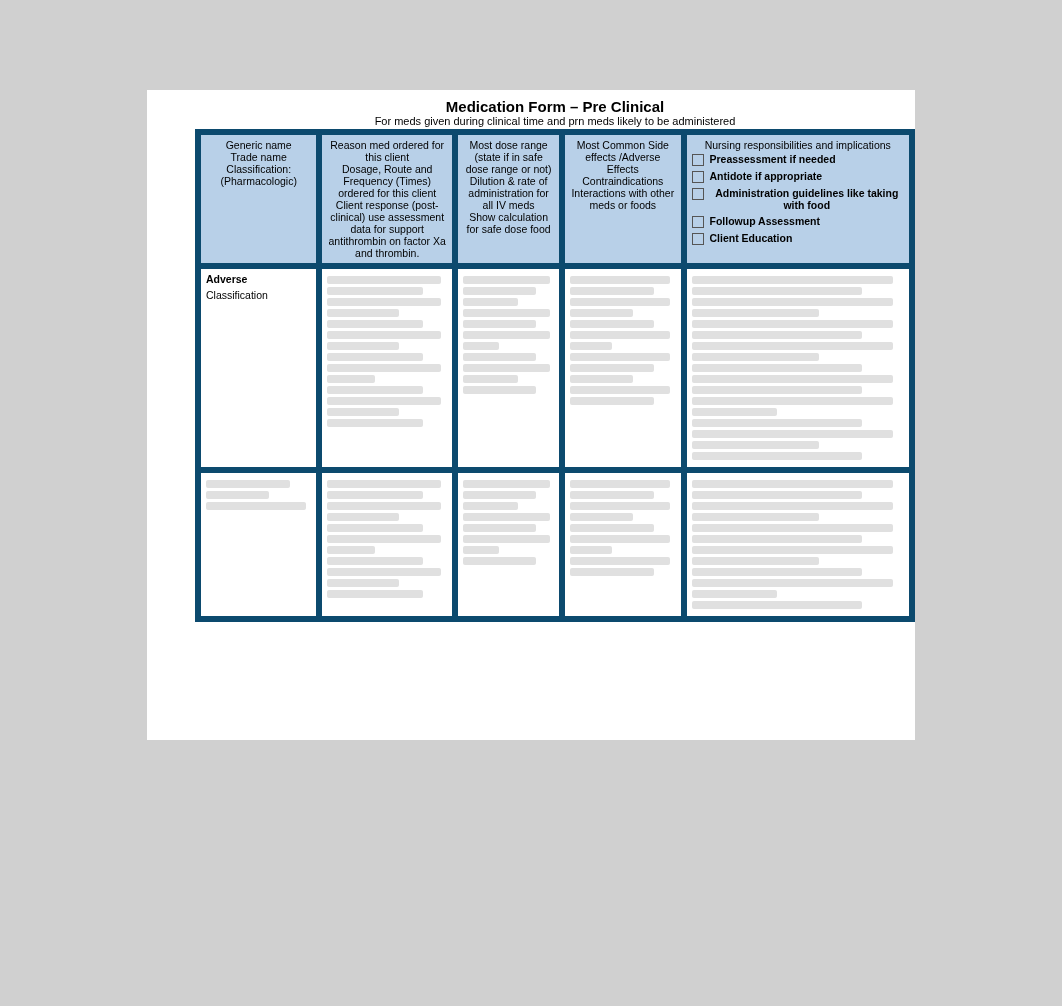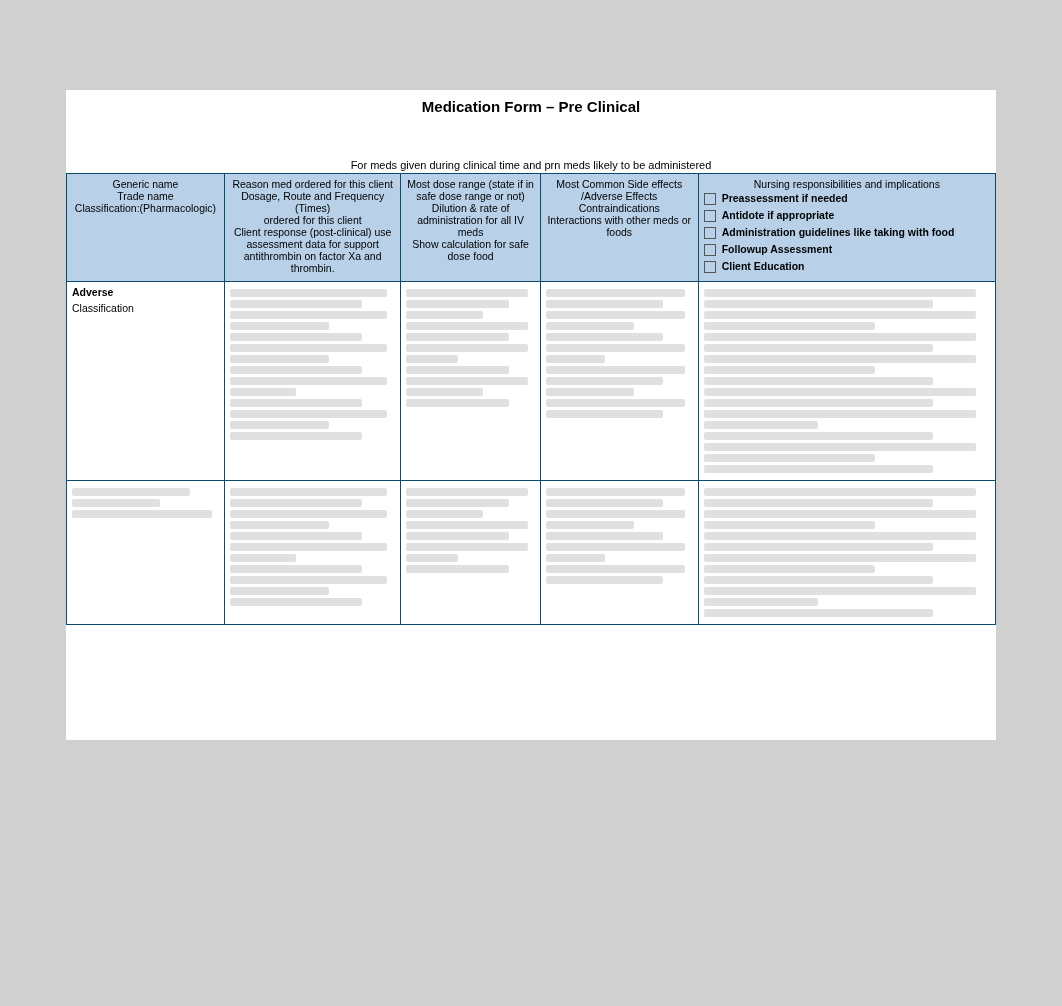--- a/index.html
+++ b/index.html
@@ -8,43 +8,43 @@
       font-family: Arial, sans-serif;
       font-size: 11px;
       display: flex;
       justify-content: center;
       align-items: flex-start;
       min-height: 1006px;
       padding: 90px 0 0 0;
     }
     .page-wrapper {
       background: white;
-      width: 930px;
+      width: 768px;
       min-height: 650px;
+      padding-left: 48px;
     }
     .page-title-area {
       text-align: center;
       padding: 8px 0 2px 0;
       background: white;
     }
     .page-title {
       font-size: 15px;
       font-weight: bold;
     }
     .page-subtitle {
       font-size: 11px;
-      margin-top: 44px;
     }
     table {
       width: 100%;
       border-collapse: collapse;
       table-layout: fixed;
     }
     th, td {
-      border: 1px solid #0c4a6e;
+      border: 6px solid #0c4a6e;
       vertical-align: top;
       padding: 4px 5px;
       font-size: 10.5px;
     }
     th {
       background: #b8d0e8;
       font-weight: normal;
     }
     .col1 { width: 17%; }
     .col2 { width: 19%; }

